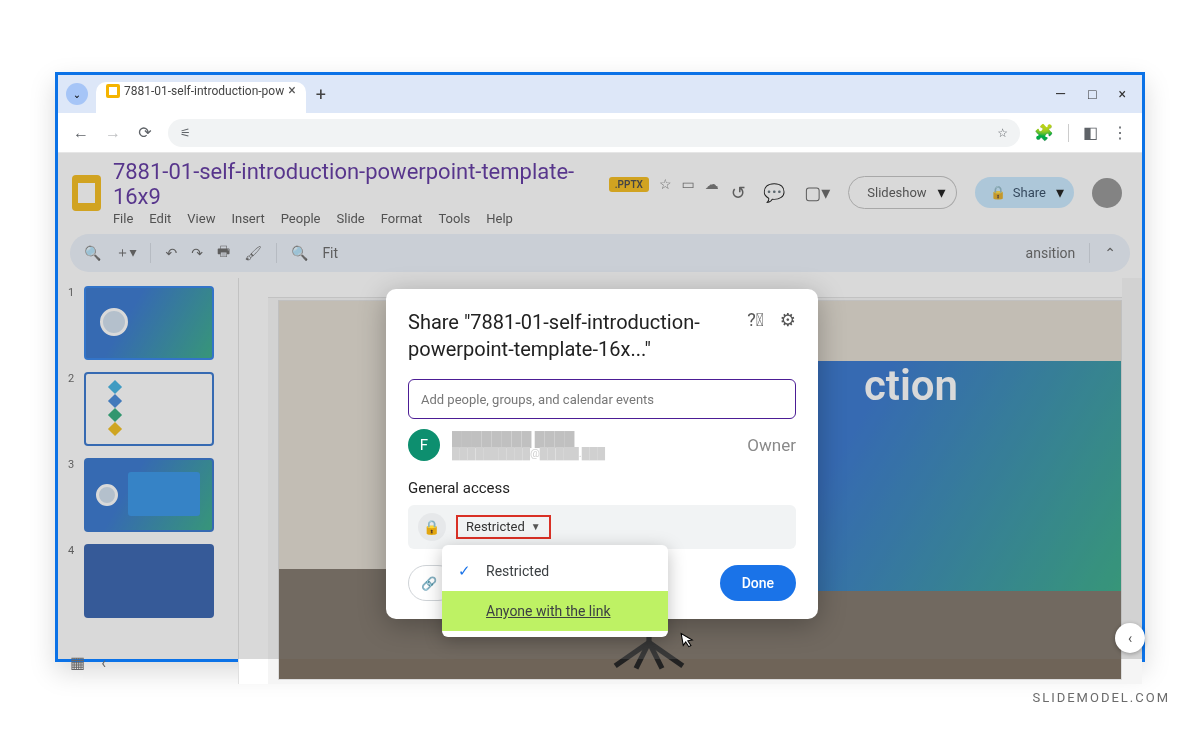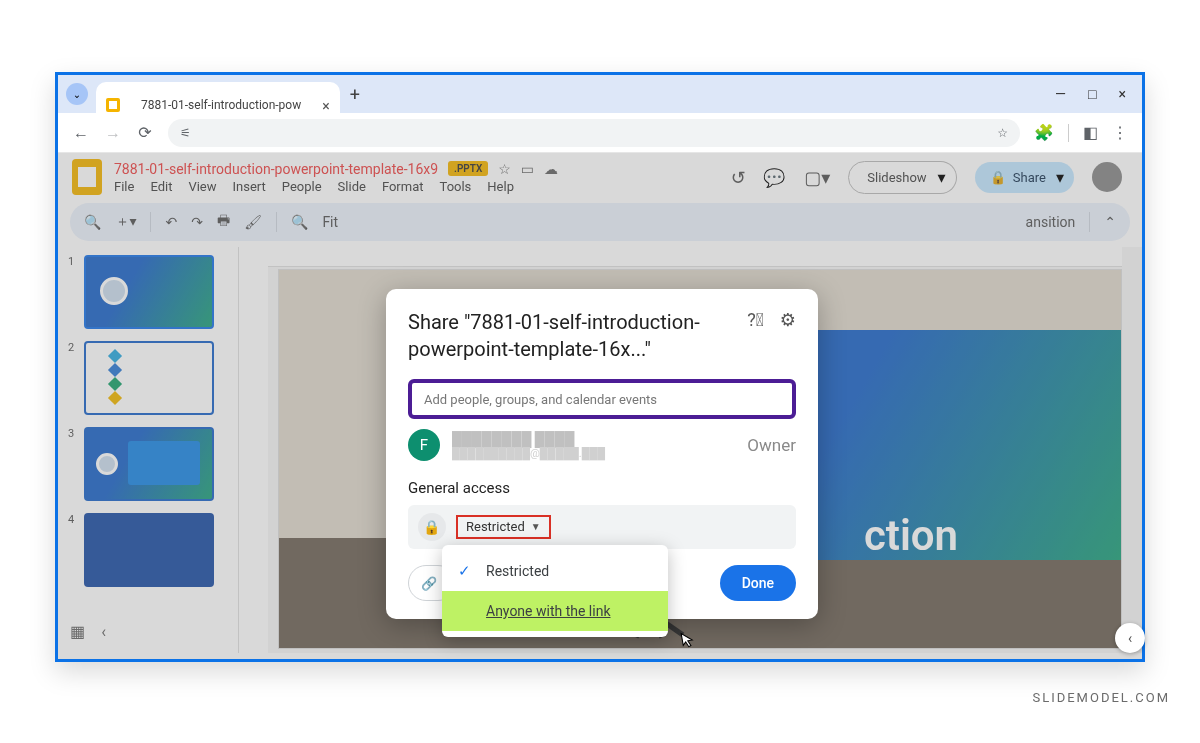--- a/index.html
+++ b/index.html
@@ -4,41 +4,41 @@
 <style>
   * { box-sizing: border-box; margin: 0; padding: 0; font-family: "Segoe UI", Roboto, Arial, sans-serif; }
   body { background: #fff; width: 1200px; height: 743px; position: relative; }
   .outer-frame {
     position: absolute; left: 55px; top: 72px; width: 1090px; height: 590px;
     border: 3px solid #0b72e7; background: #fff; box-shadow: 0 10px 25px rgba(0,0,0,0.15);
   }
   
   .chrome { background: #dde7f8; height: 38px; display: flex; align-items: center; padding: 0 8px; }
   .tab-menu { width: 22px; height: 22px; border-radius: 11px; background: #a6c5f7; display:flex; align-items:center; justify-content:center; margin-right:8px; font-size:10px; }
-  .tab { background: #fff; border-radius: 10px 10px 0 0; height: 30px; display: flex; align-items: flex-start; padding: 16px 10px; font-size: 12px; color: #444; gap:21px; margin-top:8px; }
+  .tab { background: #fff; border-radius: 10px 10px 0 0; height: 30px; display: flex; align-items: flex-end; padding: 16px 10px; font-size: 12px; color: #444; gap:4px; margin-top:8px; }
   .tab .favicon { width:14px; height:14px; background:#f5b400; border-radius:2px; position:relative; }
   .tab .favicon::after { content:""; position:absolute; inset:3px; background:#fff; }
   .tab-close { font-size: 14px; color:#555; }
   .new-tab { font-size:18px; color:#444; margin-left:10px; }
   .win-controls { margin-left:auto; display:flex; gap:22px; font-size:14px; color:#333; padding-right:8px;}
   .addr { background:#fff; height:40px; display:flex; align-items:center; padding:0 14px; gap:14px; border-bottom:1px solid #e6e6e6;}
   .addr .nav-ico { width:18px; text-align:center; color:#5f6368; font-size:16px; }
   .urlbar { flex:1; background:#f1f3f4; border-radius:20px; height:28px; display:flex; align-items:center; padding:0 12px; font-size:12px; color:#5f6368; gap:8px; }
   .urlbar .site { font-size:11px; }
   .addr-right { display:flex; gap:14px; align-items:center; color:#5f6368; font-size:16px;}
   .addr-right .sep { width:1px; height:18px; background:#ccc; }
   
   .app { position: relative; height: calc(100% - 78px); background:#fff; }
   .overlay { position:absolute; inset:0; background:rgba(120,120,120,0.28); }
   .doc-header { display:flex; align-items:center; padding:6px 14px 0 14px; gap:12px; }
   .slides-logo { width:30px; height:36px; background:#f4b400; border-radius:4px; position:relative; }
   .slides-logo::after { content:""; position:absolute; inset:8px 6px; background:#fff; }
   .doc-titles { display:flex; flex-direction:column; }
   .title-row { display:flex; align-items:center; gap:10px; }
-  .doc-title { font-size:14px; color:#ef4444; }
+  .doc-title { font-size:22px; color:#4c1d95; }
   .pptx-badge { background:#f4b400; color:#333; font-size:10px; font-weight:600; padding:2px 6px; border-radius:3px; }
   .title-ico { color:#666; font-size:14px; }
   .menu-row { display:flex; gap:16px; font-size:13px; color:#444; margin-top:2px; }
   .header-right { margin-left:auto; display:flex; align-items:center; gap:18px; }
   .hr-ico { color:#555; font-size:18px; }
   .slideshow-btn { border:1px solid #bbb; border-radius:22px; padding:6px 18px; font-size:13px; color:#444; background:#fff; display:flex; align-items:center; }
   .slideshow-split { border:1px solid #bbb; border-left:none; border-radius:0 22px 22px 0; padding:6px 10px; margin-left:-18px; background:#fff; }
   .share-btn { background:#c3e7ff; border-radius:22px; padding:6px 16px; font-size:13px; color:#17324f; display:flex; align-items:center; gap:6px; }
   .share-split { background:#c3e7ff; border-radius:0 22px 22px 0; padding:6px 10px; margin-left:-16px; }
   .avatar-user { width:30px; height:30px; border-radius:50%; background:#888; margin-right:6px; }
@@ -57,30 +57,30 @@
   .thumb .white { position:absolute; inset:0; background:#fff; }
   .thumb .flow { position:absolute; left:24px; top:8px; width:12px; height:56px; }
   .thumb .flow i { display:block; width:10px; height:10px; margin-bottom:4px; transform:rotate(45deg); }
   .thumb .card { position:absolute; left:42px; top:12px; width:72px; height:44px; background:#1e88e5; border-radius:3px; }
   .thumb .av { position:absolute; left:14px; top:20px; width:28px; height:28px; border-radius:50%; background:#cde; border:3px solid #fff; }
   .slidepanel-bottom { margin-top:auto; display:flex; gap:16px; font-size:16px; color:#666; padding:4px 2px;}
   .ruler { width:30px; background:linear-gradient(#fff,#fff); border-left:1px solid #e0e0e0; }
   .canvas-area { flex:1; position:relative; background:#f5f5f5; padding-top:22px; }
   .hruler { position:absolute; top:0; left:0; right:20px; height:20px; background:#fff; border-bottom:1px solid #e0e0e0; }
   .slide-canvas { margin: 0 20px 0 10px; height: 380px; background:#e0d8cc; position:relative; overflow:hidden; border:1px solid #ddd;}
-  .slide-canvas .gradbox { position:absolute; right:0; top:60px; width:420px; height:230px; background:linear-gradient(120deg,#1e66c9 35%, #1fa27a 100%); display:flex; align-items:flex-end; justify-content:center; color:#fff; font-size:42px; font-weight:600;}
+  .slide-canvas .gradbox { position:absolute; right:0; top:60px; width:420px; height:230px; background:linear-gradient(120deg,#1e66c9 35%, #1fa27a 100%); display:flex; align-items:flex-start; justify-content:center; color:#fff; font-size:42px; font-weight:600;}
   .slide-canvas .floor { position:absolute; left:0; right:0; bottom:0; height:110px; background:#6f6458;}
   .slide-canvas .chair { position:absolute; left:300px; bottom:8px; width:140px; height:130px; }
   .collapse-tab { position:absolute; right:-3px; bottom:6px; width:30px; height:30px; background:#fff; border-radius:50%; box-shadow:0 1px 4px rgba(0,0,0,.3); display:flex; align-items:center; justify-content:center; font-size:14px; color:#555;}
   
   .dialog { position:absolute; left:328px; top:136px; width:432px; background:#fff; border-radius:10px; box-shadow:0 6px 28px rgba(0,0,0,.28); padding:20px 22px 18px 22px; z-index:5; }
   .dlg-head { display:flex; align-items:flex-start; }
   .dlg-title { font-size:20px; color:#222; line-height:1.35; flex:1; padding-right:10px;}
   .dlg-icons { display:flex; gap:16px; color:#555; font-size:18px; }
-  .add-input { margin-top:16px; border:4px solid #4c1d95; border-radius:6px; height:40px; display:flex; align-items:center; padding:0 12px; font-size:13px; color:#777; }
+  .add-input { margin-top:16px; border:1px solid #4c1d95; border-radius:6px; height:40px; display:flex; align-items:center; padding:0 12px; font-size:13px; color:#777; }
   .section-label { font-size:15px; color:#222; margin-top:18px; }
   .person-row { display:flex; align-items:center; gap:12px; margin-top:10px; }
   .avatar { width:32px; height:32px; border-radius:50%; background:#0d8f6f; color:#fff; display:flex; align-items:center; justify-content:center; font-size:15px; }
   .person-name { font-size:14px; color:#c0c0c0; filter:blur(0.4px);}
   .person-email { font-size:11px; color:#d0d0d0; filter:blur(0.4px);}
   .owner { margin-left:auto; font-size:17px; color:#8a8a8a; }
   .ga-row { margin-top:8px; background:#f1f3f4; border-radius:6px; height:44px; display:flex; align-items:center; padding:0 10px; gap:10px; position:relative;}
   .lock-ico { width:28px; height:28px; border-radius:50%; background:#e6e8ea; display:flex; align-items:center; justify-content:center; font-size:14px; color:#444;}
   .restrict-chip { border:2px solid #d93025; padding:2px 8px 3px 8px; display:flex; align-items:center; gap:6px; font-size:13px; color:#333; background:#f1f3f4; }
   .restrict-chip .caret { font-size:10px; color:#555; }

